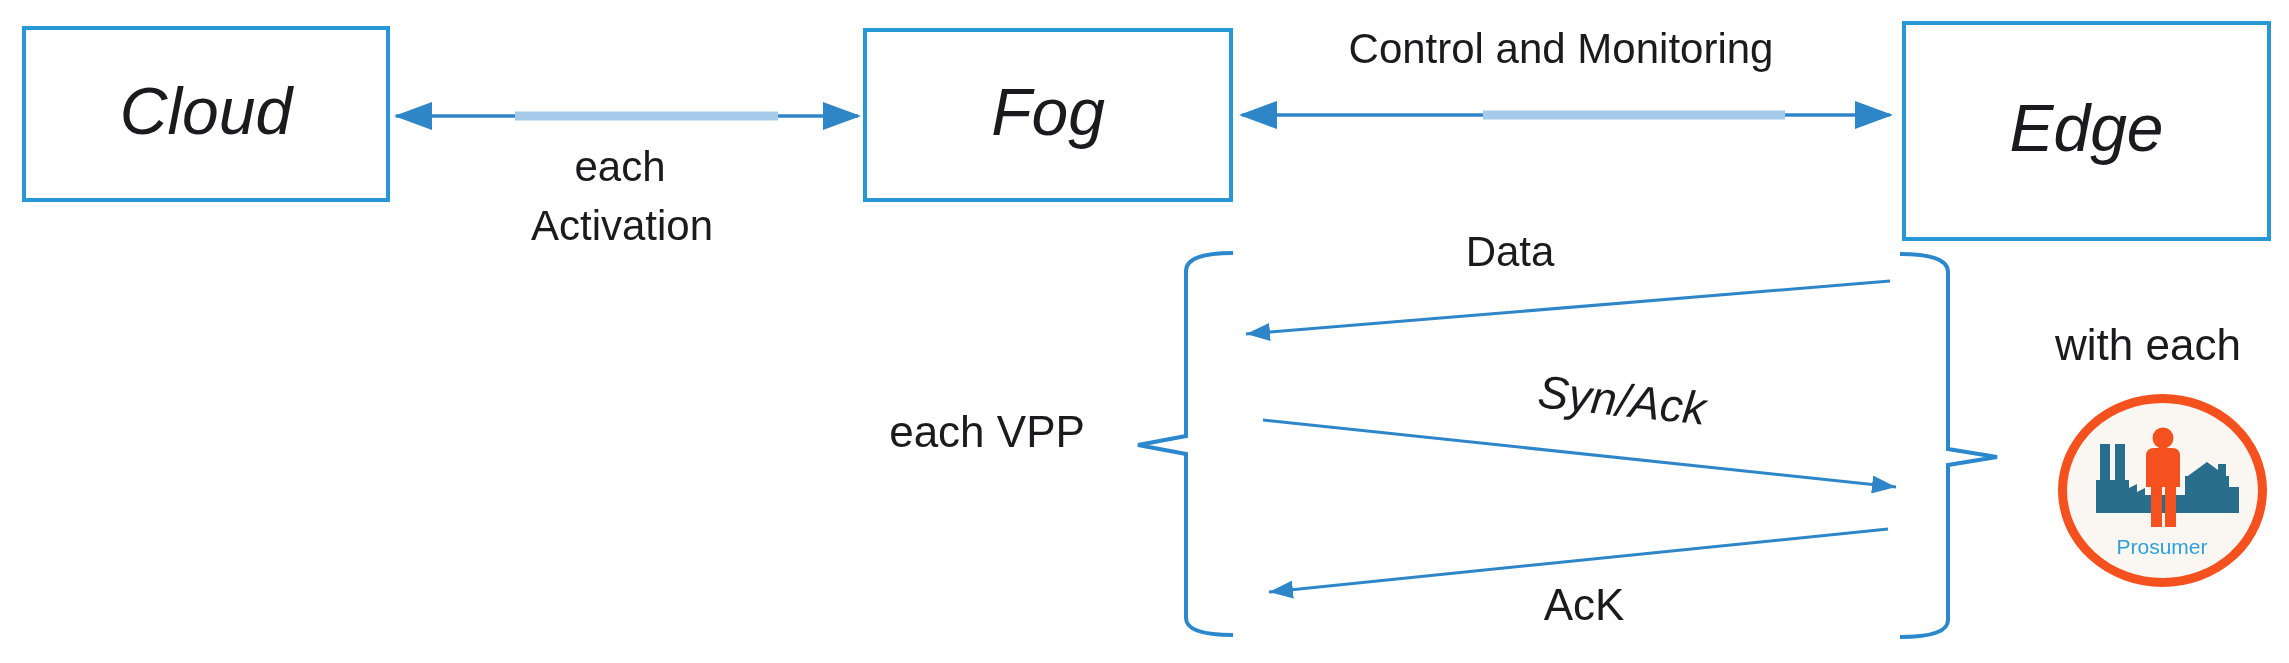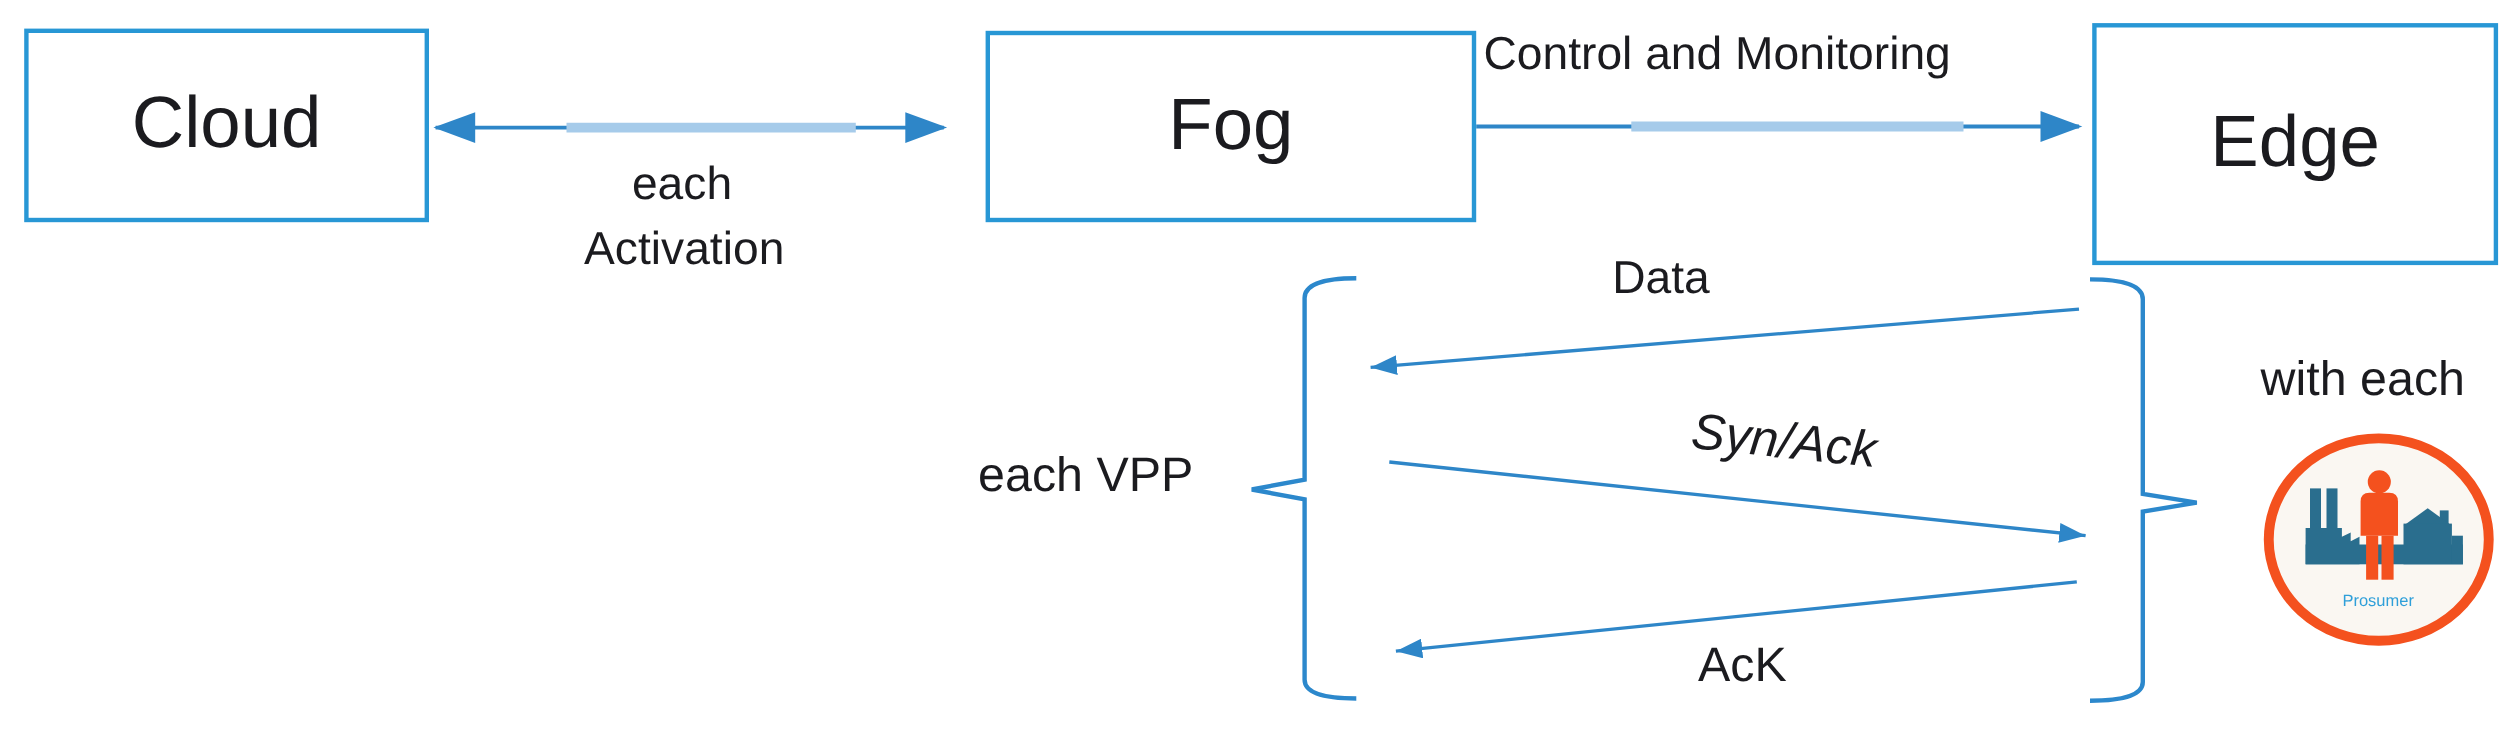--- a/index.html
+++ b/index.html
@@ -29,49 +29,50 @@
     width: 2289px; height: 663px;
   }
   .node-box {
     position: absolute;
     border: 4px solid var(--box-border);
     background: #ffffff;
     display: flex;
     align-items: center;
     justify-content: center;
     box-sizing: border-box;
+    font-style: italic;
   }
   .node-label {
     font-size: 66px;
     color: var(--text);
     line-height: 1;
     padding-bottom: 6px;
   }
   #cloud-box { left: 22px;   top: 26px; width: 368px; height: 176px; }
-  #fog-box   { left: 896px;  top: 28px; width: 446px; height: 174px; }
+  #fog-box   { left: 863px;  top: 28px; width: 370px; height: 174px; }
   #edge-box  { left: 1902px; top: 21px; width: 369px; height: 220px; }
 
   .label {
     position: absolute;
     transform: translate(-50%, -50%);
     white-space: nowrap;
     color: var(--text);
     font-size: 42px;
     line-height: 1;
   }
   #afrr-label-line1      { left: 620px;  top: 167px; }
   #afrr-label-line2      { left: 622px;  top: 226px; }
   #control-monitoring-label { left: 1561px; top: 49px;  }
   #data-label            { left: 1510px; top: 252px; }
   #synack-label          { left: 1622px; top: 400px; font-size: 46px; font-style: italic;
                            transform: translate(-50%,-50%) rotate(6deg); }
   #ack-label             { left: 1584px; top: 605px; font-size: 44px; }
   #each-vpp-label        { left: 987px;  top: 432px; font-size: 44px; }
   #with-each-label       { left: 2148px; top: 345px; font-size: 44px; }
-  #prosumer-label        { left: 2162px; top: 546px; font-size: 15px;
+  #prosumer-label        { left: 2162px; top: 546px; font-size: 21px;
                            color: var(--prosumer-label-color); }
 
   
   .thin-line   { stroke: var(--arrow-dark); stroke-width: 3.5px; fill: none; }
   .light-line  { stroke: var(--arrow-light); stroke-width: 9px; fill: none; }
   .msg-line    { stroke: var(--arrow-dark); stroke-width: 3px; fill: none; }
   .head-fill   { fill: var(--arrow-dark); stroke: none; }
   .brace-path  { stroke: var(--brace); stroke-width: 4px; fill: none; stroke-linejoin: miter; }
   .ring        { fill: var(--prosumer-bg); stroke: var(--prosumer-ring); stroke-width: 9px; }
   .skyline     { fill: var(--prosumer-skyline); stroke: none; }

